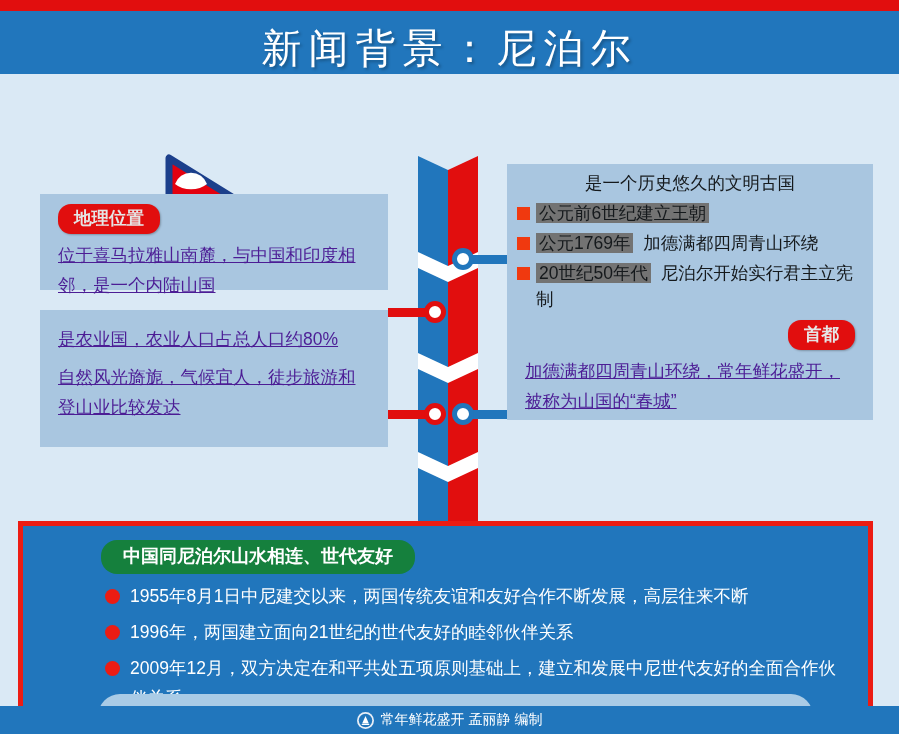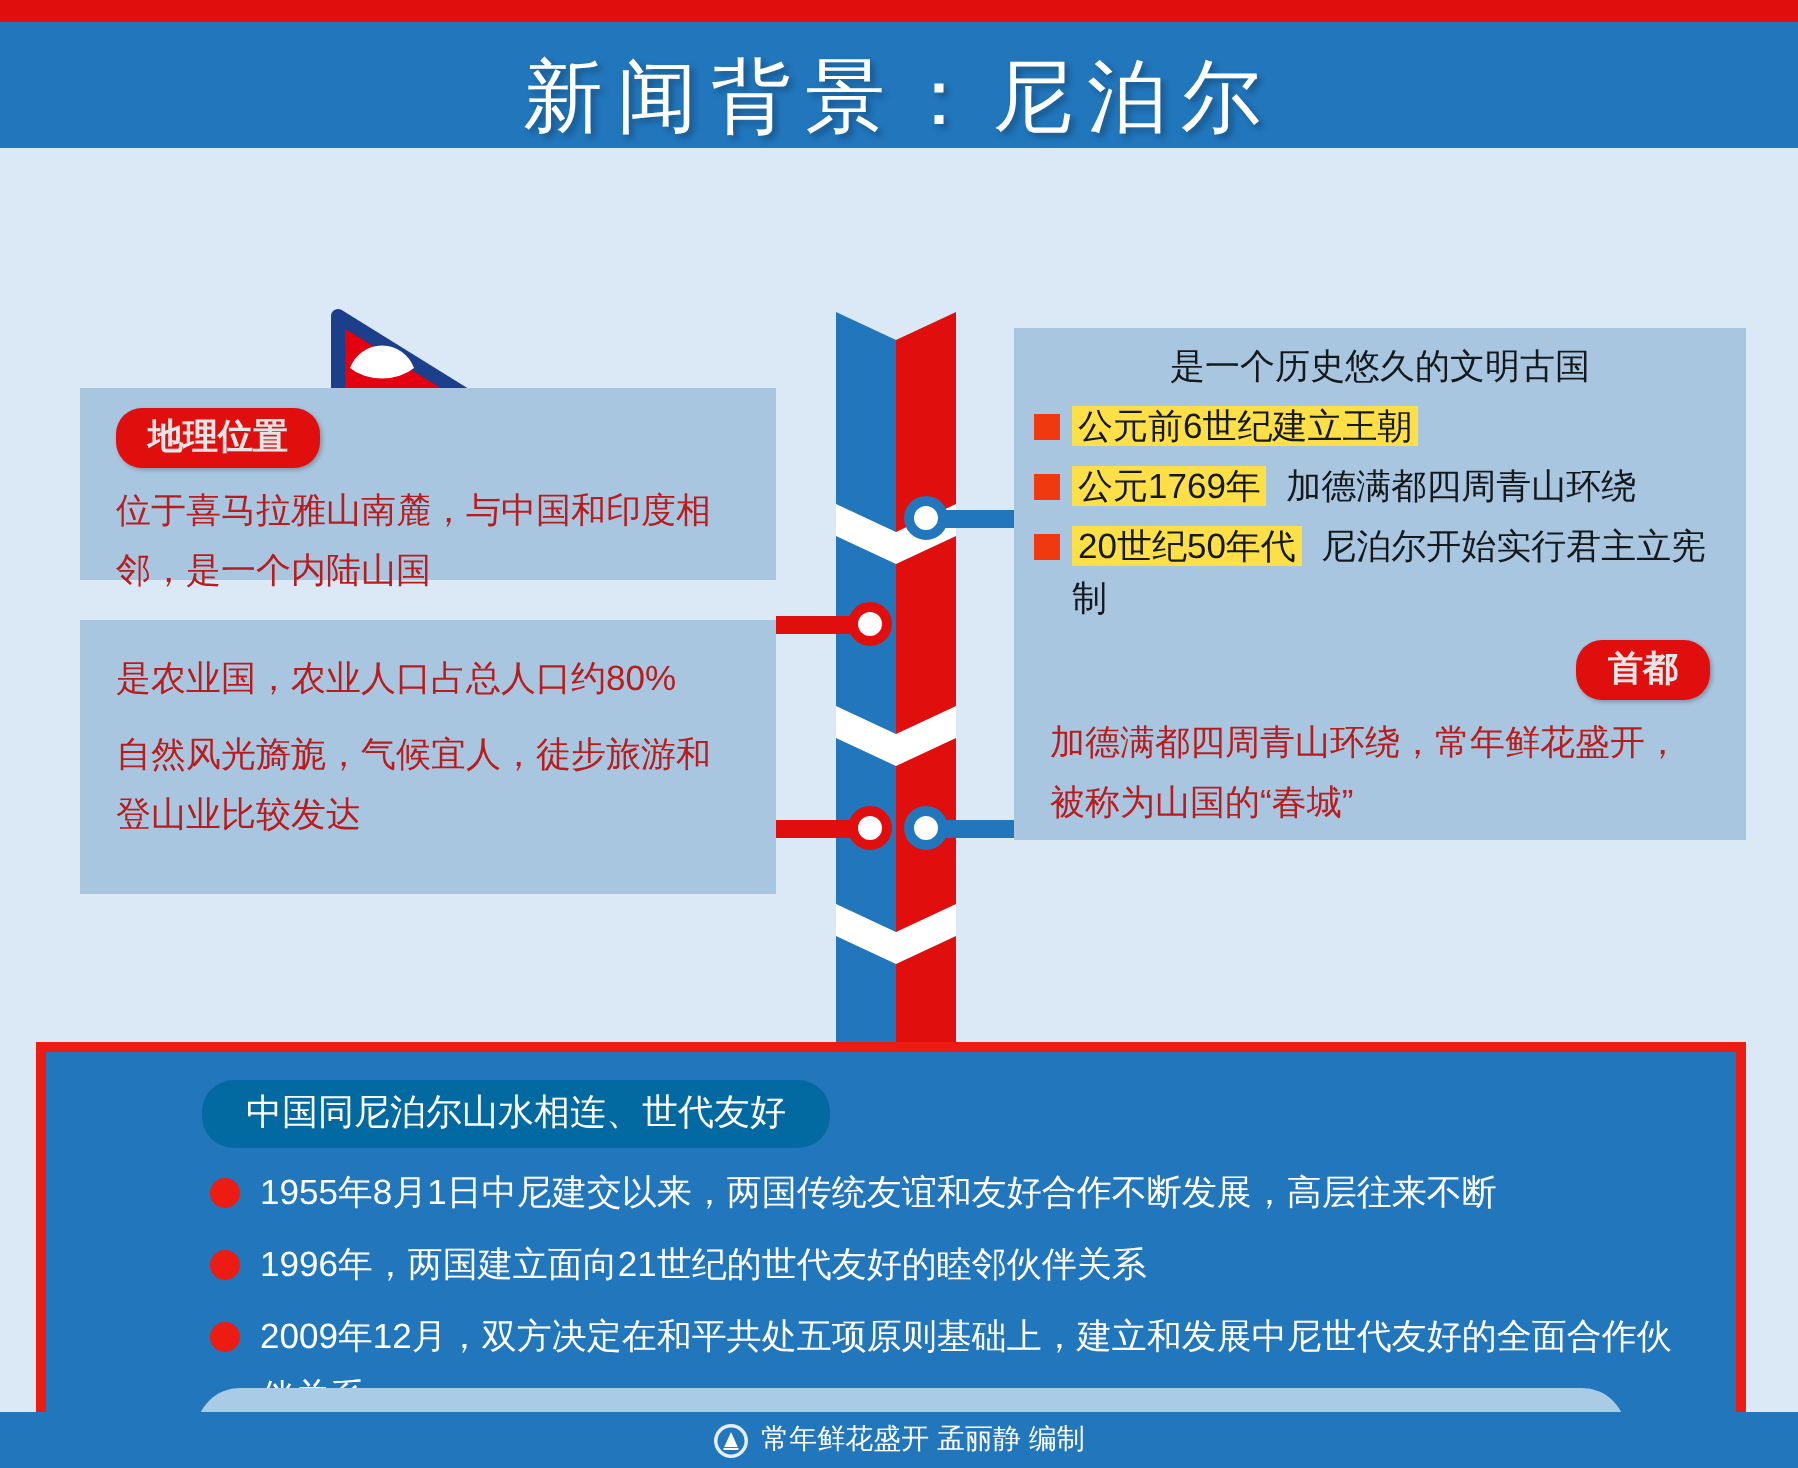--- a/index.html
+++ b/index.html
@@ -29,48 +29,48 @@
   
   .arm{position:absolute;height:9px;}
   .arm.red{background:#e10e0e;}
   .arm.blue{background:#2176bc;}
   .node{position:absolute;width:22px;height:22px;border-radius:50%;background:#ffffff;box-sizing:border-box;}
   .node.red{border:5px solid #e10e0e;}
   .node.blue{border:5px solid #2176bc;}
 
   
   .panel{position:absolute;background:#a9c6e0;box-sizing:border-box;}
-  .panel p{margin:0;color:#b91c1c;font-size:17.5px;line-height:30px;}
+  .panel p{margin:0;color:#4c1d95;font-size:17.5px;line-height:30px;text-decoration:underline;}
 
   .badge{
     display:inline-block;background:#e10e0e;color:#e5e5e5;
     font-size:17.5px;font-weight:bold;border-radius:13px;
     padding:2px 16px 4px 16px;line-height:24px;
     box-shadow:1px 1px 2px rgba(0,0,0,.25);
   }
 
   
   #history-panel{position:absolute;left:507px;top:90px;width:366px;height:200px;background:#a9c6e0;}
   #history-head{
     text-align:center;color:#15191c;font-size:17.5px;line-height:26px;
     padding:6px 0 2px 0;
   }
   .hist-item{display:flex;align-items:flex-start;padding:2px 8px 2px 10px;}
   .sq{flex:0 0 auto;width:13px;height:13px;background:#f0390f;margin:7px 6px 0 0;}
   .hist-text{color:#15191c;font-size:17.5px;line-height:26px;}
-  .hl{background:#fde047;padding:0 3px;}
+  .hl{background:#737373;padding:0 3px;}
 
   
   #bottom-block{
     position:absolute;left:18px;top:447px;width:855px;height:253px;
     background:#2176bc;border:5px solid #ec1c13;box-sizing:border-box;
   }
   #bottom-badge-wrap{padding:14px 0 4px 78px;}
   #bottom-badge{
-    display:inline-block;background:#0369a1;color:#ffffff;font-size:18px;font-weight:normal;
+    display:inline-block;background:#15803d;color:#ffffff;font-size:18px;font-weight:bold;
     border-radius:16px;padding:4px 22px 6px 22px;line-height:24px;
   }
   .b-item{display:flex;align-items:flex-start;padding:3px 31px 3px 82px;}
   .dot{flex:0 0 auto;width:15px;height:15px;border-radius:50%;background:#ec1c13;margin:8px 10px 0 0;}
   .b-text{color:#ffffff;font-size:17.5px;line-height:30px;}
   #bottom-note{
     position:absolute;left:75px;top:168px;width:715px;
     background:#a9cbe6;border-radius:22px;padding:8px 22px 10px 22px;
     box-sizing:border-box;
   }

